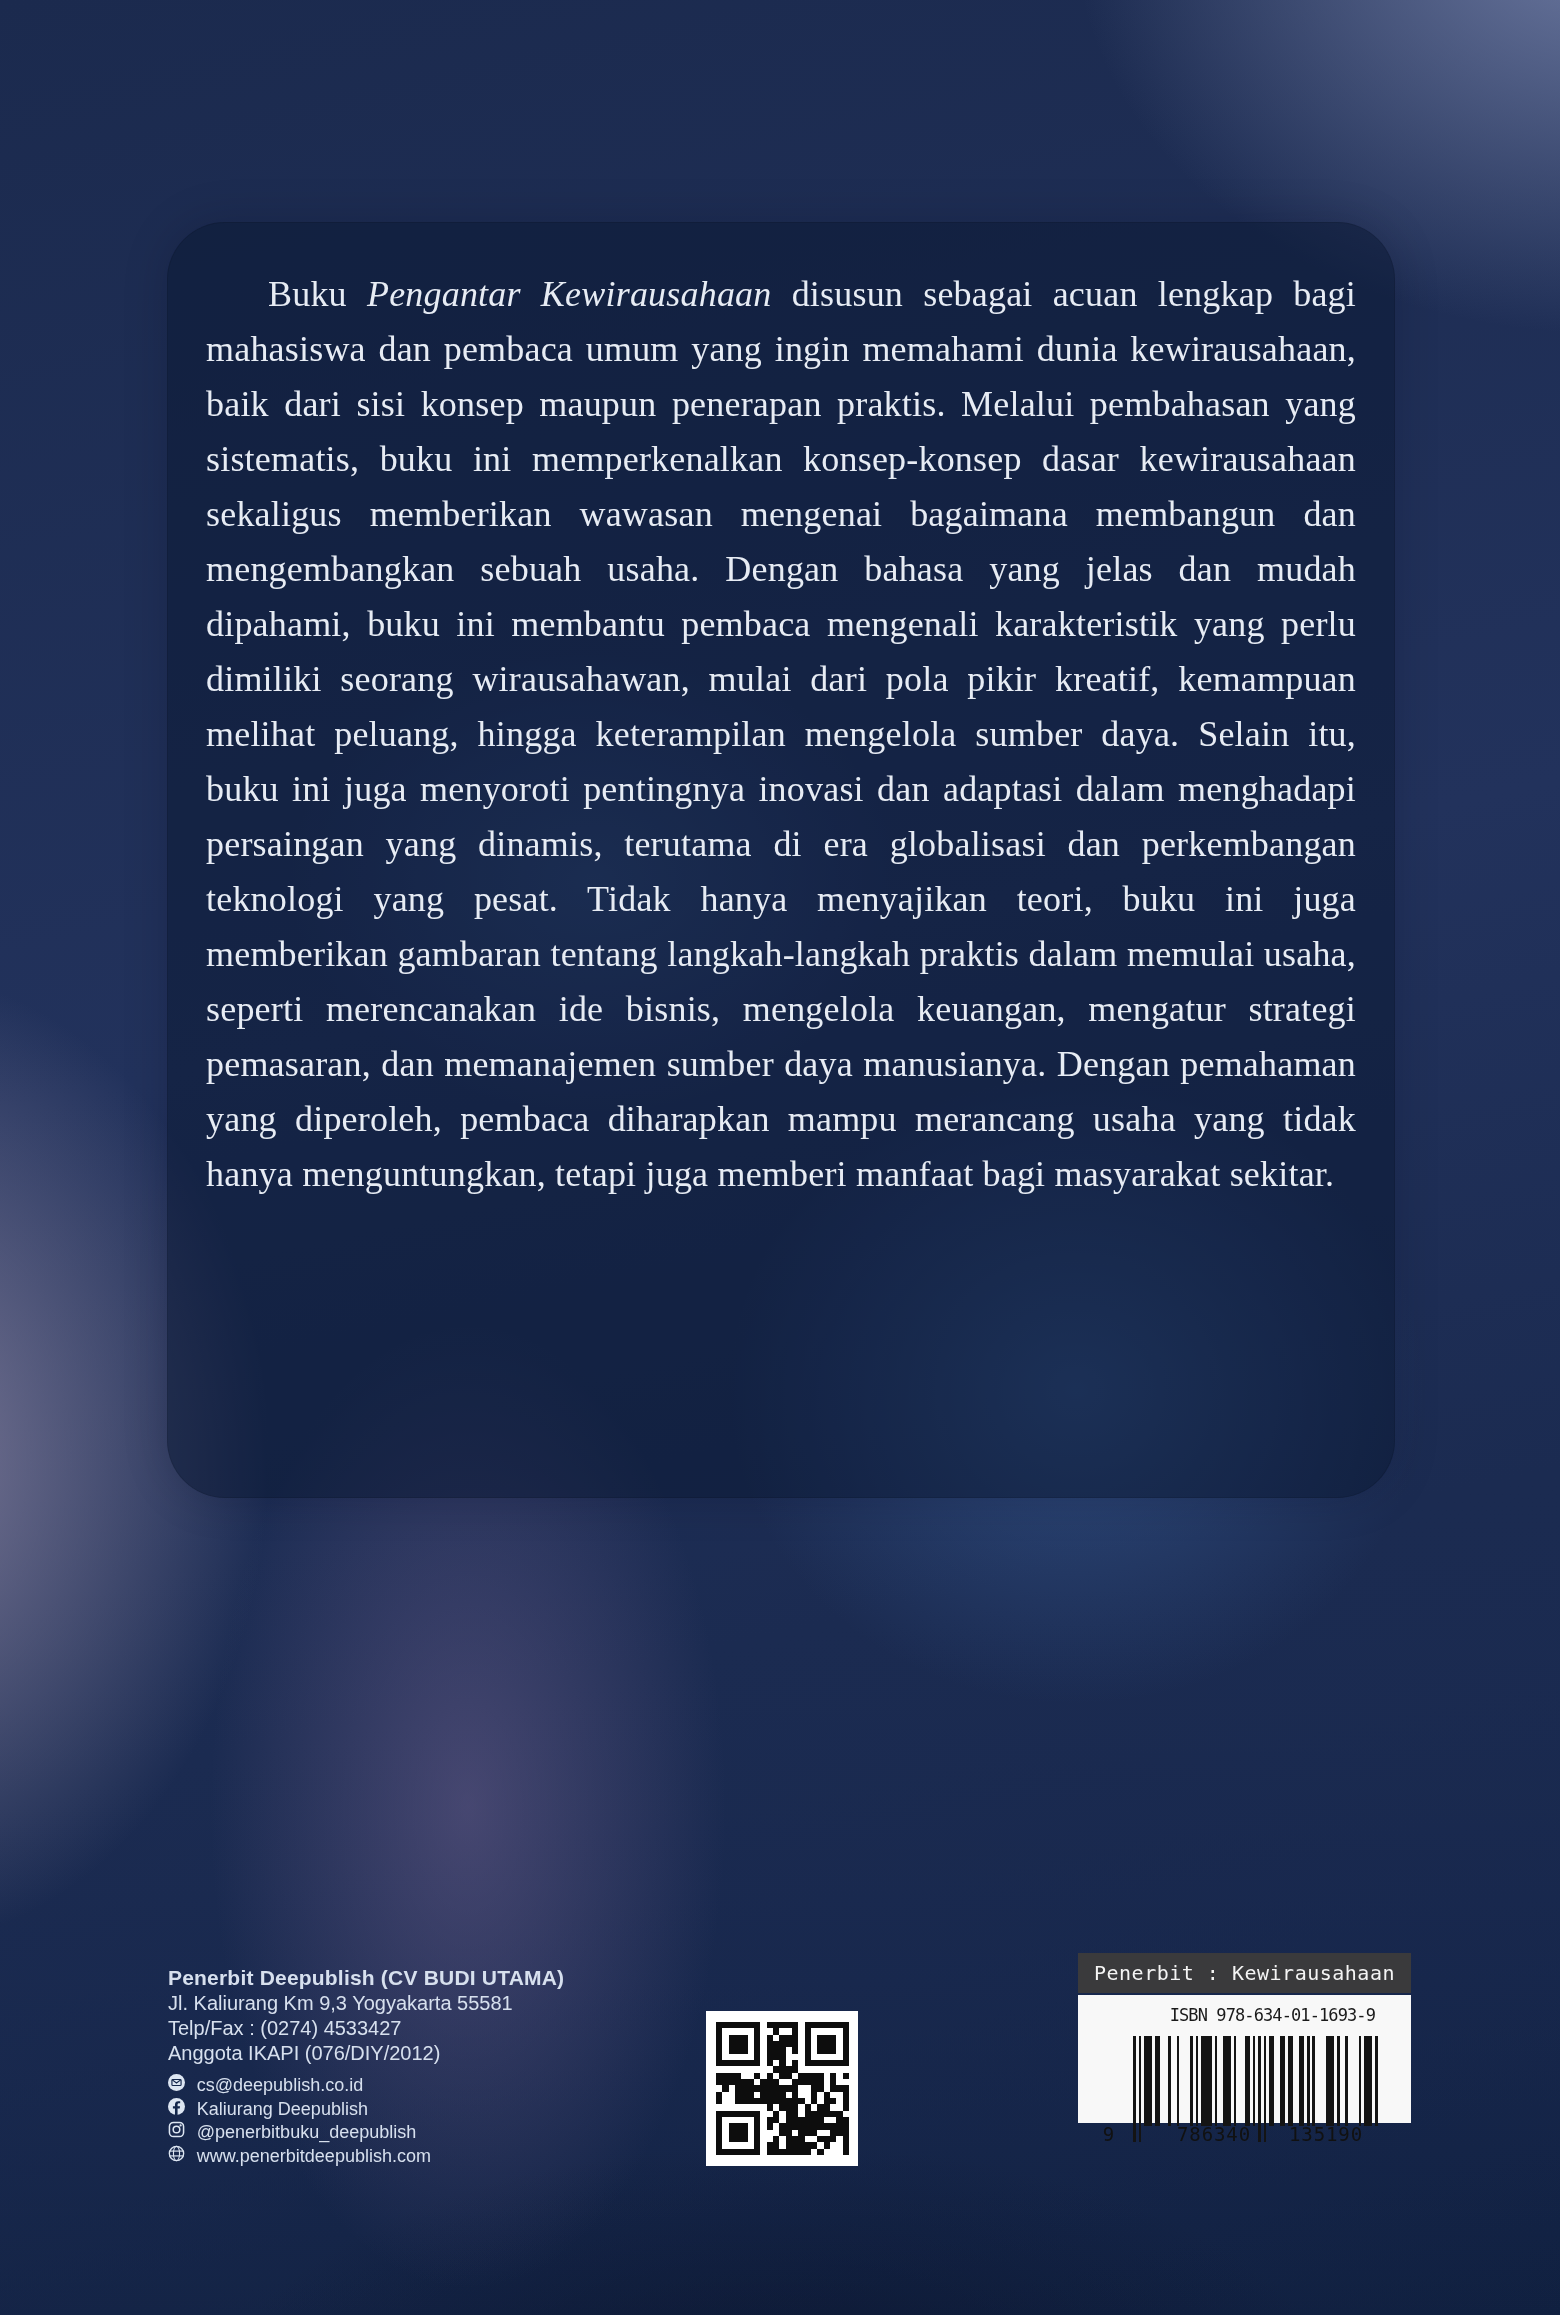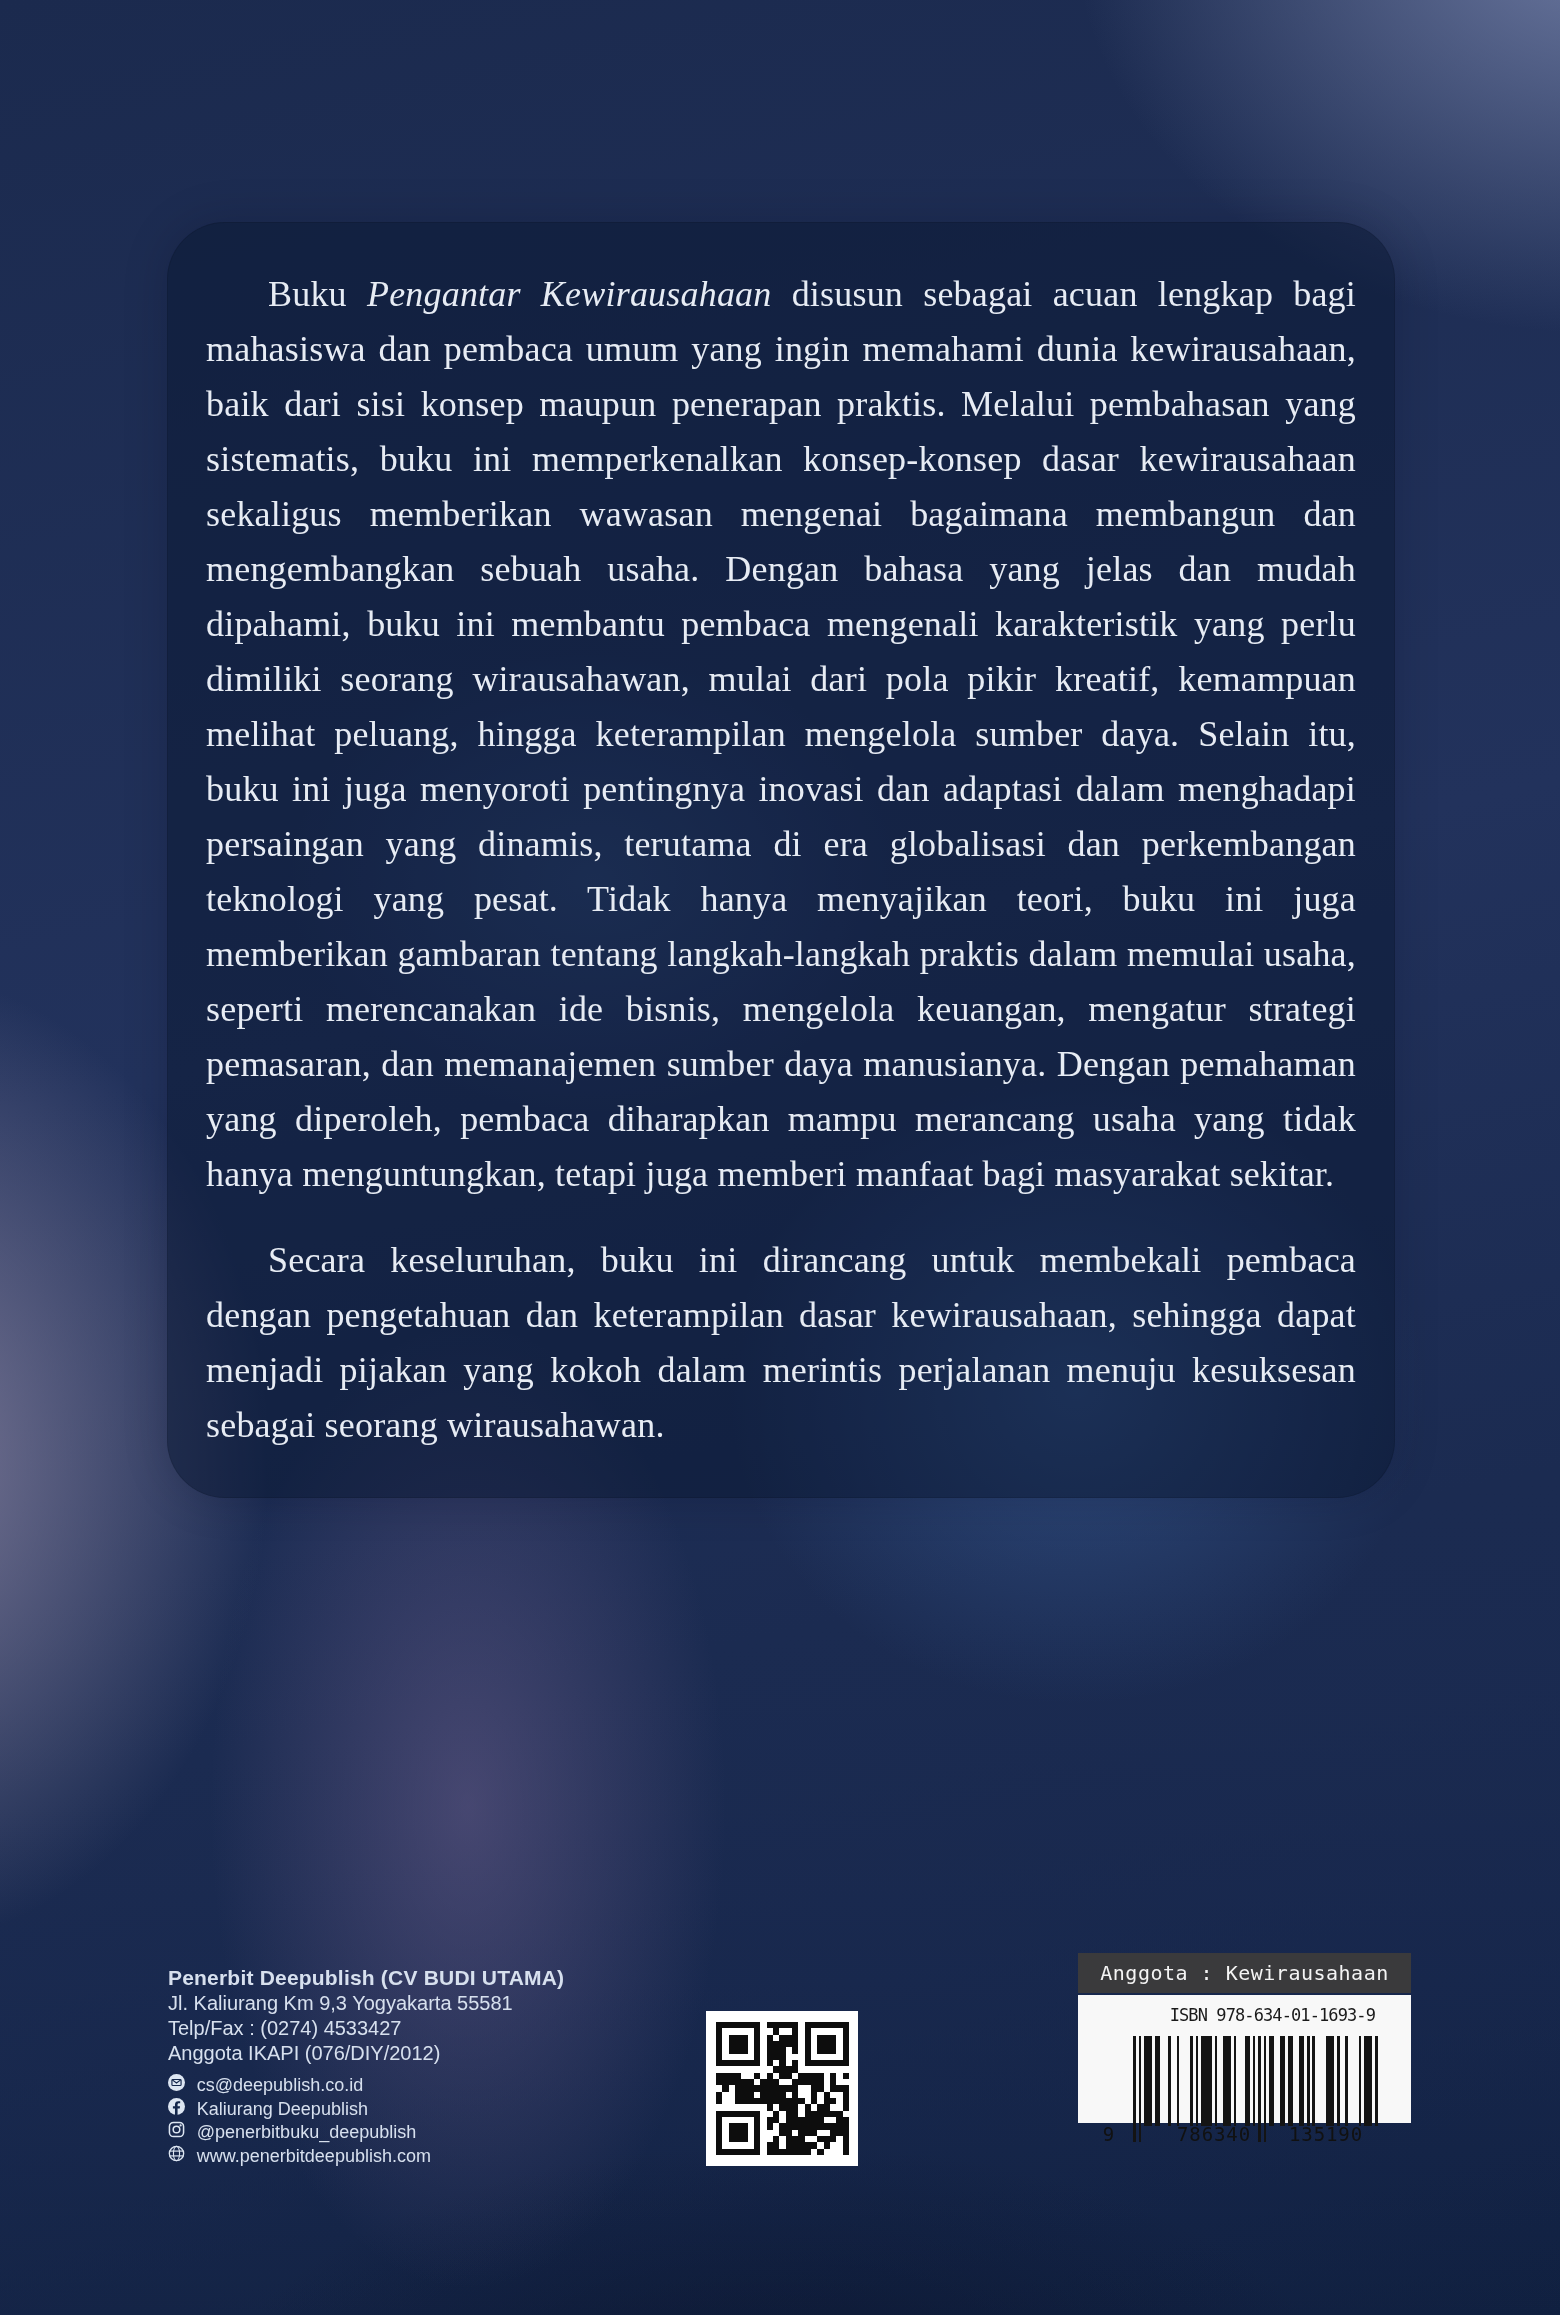--- a/index.html
+++ b/index.html
@@ -80,21 +80,20 @@
   .bd-g1{left:136px;}
   .bd-g2{left:248px;}
 </style>
 </head>
 <body>
 
 <div class="bg"></div>
 
 <div class="panel">
   <p><span>Buku</span> <i>Pengantar Kewirausahaan</i> <span>disusun sebagai acuan lengkap bagi mahasiswa dan pembaca umum yang ingin memahami dunia kewirausahaan, baik dari sisi konsep maupun penerapan praktis. Melalui pembahasan yang sistematis, buku ini memperkenalkan konsep-konsep dasar kewirausahaan sekaligus memberikan wawasan mengenai bagaimana membangun dan mengembangkan sebuah usaha. Dengan bahasa yang jelas dan mudah dipahami, buku ini membantu pembaca mengenali karakteristik yang perlu dimiliki seorang wirausahawan, mulai dari pola pikir kreatif, kemampuan melihat peluang, hingga keterampilan mengelola sumber daya. Selain itu, buku ini juga menyoroti pentingnya inovasi dan adaptasi dalam menghadapi persaingan yang dinamis, terutama di era globalisasi dan perkembangan teknologi yang pesat. Tidak hanya menyajikan teori, buku ini juga memberikan gambaran tentang langkah-langkah praktis dalam memulai usaha, seperti merencanakan ide bisnis, mengelola keuangan, mengatur strategi pemasaran, dan memanajemen sumber daya manusianya. Dengan pemahaman yang diperoleh, pembaca diharapkan mampu merancang usaha yang tidak hanya menguntungkan, tetapi juga memberi manfaat bagi masyarakat sekitar.</span></p>
-  <p>Secara keseluruhan, buku ini dirancang untuk membekali pembaca dengan pengetahuan dan keterampilan dasar kewirausahaan, sehingga dapat menjadi pijakan yang kokoh dalam merintis perjalanan menuju kesuksesan sebagai seorang wirausahawan.</p>
 </div>
 
 <div class="publisher">
   <div class="pub-name">Penerbit Deepublish (CV BUDI UTAMA)</div>
   <div class="pub-line">Jl. Kaliurang Km 9,3 Yogyakarta 55581</div>
   <div class="pub-line">Telp/Fax : (0274) 4533427</div>
   <div class="pub-line">Anggota IKAPI (076/DIY/2012)</div>
   <div class="contacts">
     <div class="contact-row">
       <svg class="cicon" viewBox="0 0 19 19">
@@ -406,21 +405,21 @@
       <rect x="12" y="20" width="1" height="1" fill="#0d0d0d"></rect>
       <rect x="13" y="20" width="1" height="1" fill="#0d0d0d"></rect>
       <rect x="14" y="20" width="1" height="1" fill="#0d0d0d"></rect>
       <rect x="16" y="20" width="1" height="1" fill="#0d0d0d"></rect>
       <rect x="20" y="20" width="1" height="1" fill="#0d0d0d"></rect>
     </svg>
 </div>
 
 <div class="isbn-wrap">
   <div class="category-badge">
-    <span>Anggota : Kewirausahaan</span>
+    <span>Penerbit : Kewirausahaan</span>
   </div>
   <div class="isbn-box">
     <div class="isbn-text">ISBN 978-634-01-1693-9</div>
     <svg id="barcode-svg" class="barcode-svg" width="333" height="109" shape-rendering="crispEdges" viewBox="0 0 368 120">
         <rect x="61" y="0" width="3" height="117" fill="#141414"></rect>
         <rect x="67" y="0" width="3" height="117" fill="#141414"></rect>
         <rect x="73" y="0" width="3" height="99" fill="#141414"></rect>
         <rect x="76" y="0" width="3" height="99" fill="#141414"></rect>
         <rect x="79" y="0" width="3" height="99" fill="#141414"></rect>
         <rect x="85" y="0" width="3" height="99" fill="#141414"></rect>

